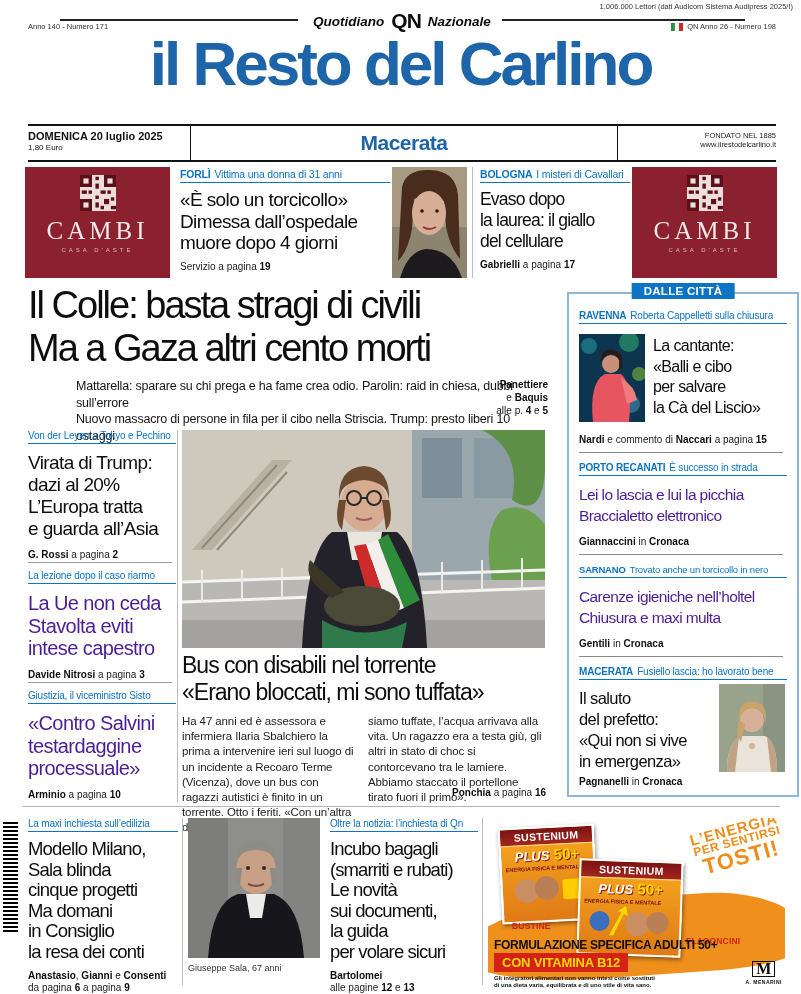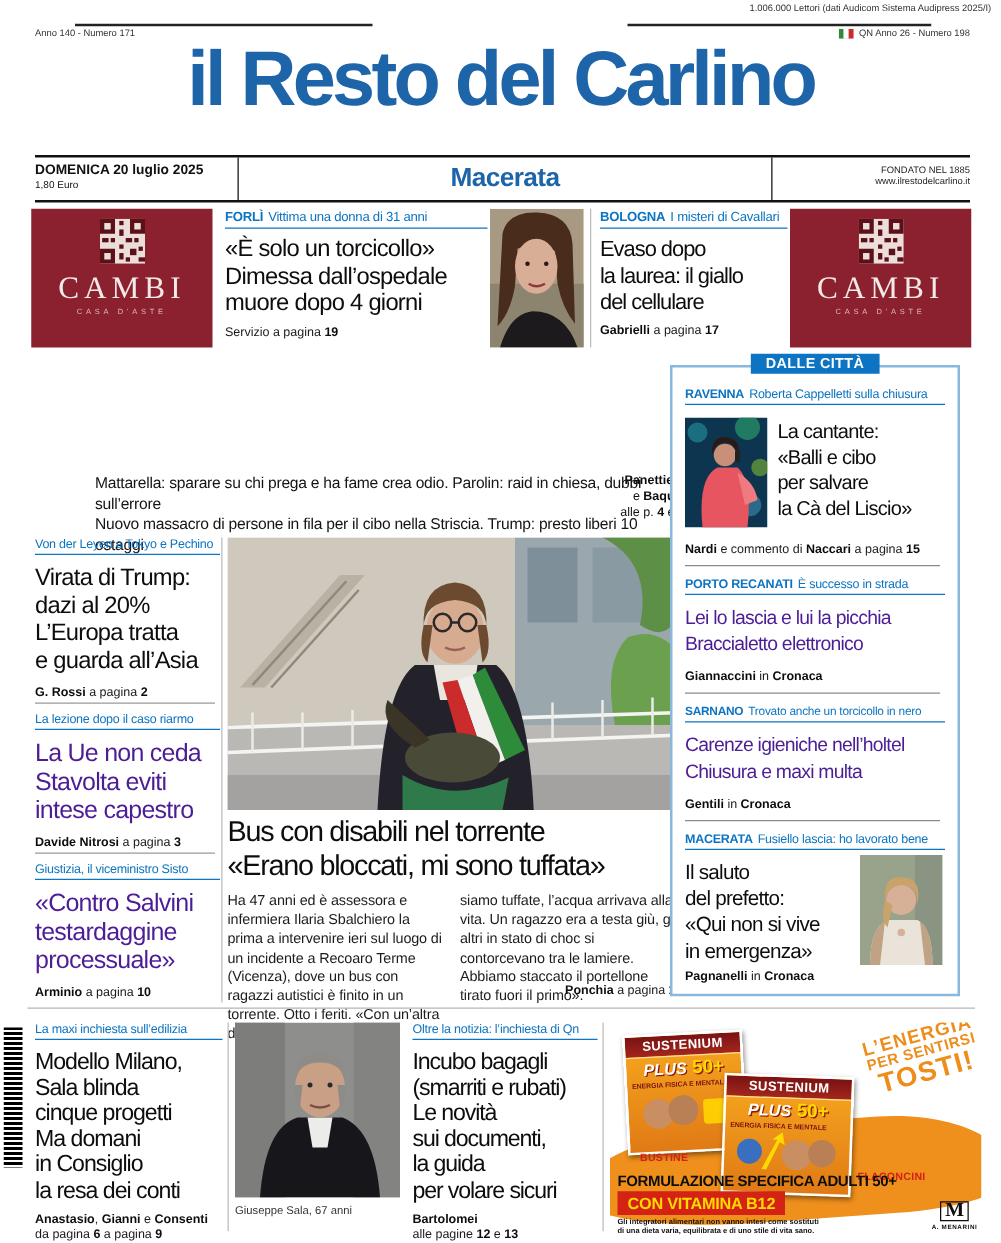--- a/index.html
+++ b/index.html
@@ -33,21 +33,21 @@
   .byl{font-size:10px;color:#1a1a1a;}
   .bb{font-weight:bold;color:#0d0d0d;}
   .vdiv{position:absolute;width:1px;background:#bcbcbc;}
   .hdiv{position:absolute;height:1px;background:#9a9a9a;}
   
   .cambi{position:absolute;width:145px;height:111px;background:#8b212e;text-align:center;}
   .cambi .brand{font-family:"Liberation Serif",serif;font-size:25px;color:#f3e9e6;
                 letter-spacing:4px;margin-top:6px;}
   .cambi .tag{font-size:6px;color:#dcb9bc;letter-spacing:3px;margin-top:2px;}
   
-  .dcbox{position:absolute;left:536px;top:292px;width:228px;height:501px;
+  .dcbox{position:absolute;left:567px;top:292px;width:228px;height:501px;
          border:2px solid #8ab8dc;background:#fff;}
   .dctab{position:absolute;left:50%;top:-11px;transform:translateX(-50%);
          background:#0c74c2;color:#fff;font-weight:bold;font-size:11.5px;
          padding:2px 12px;letter-spacing:0.3px;white-space:nowrap;}
   .inbox-div{position:absolute;left:10px;width:204px;height:1px;background:#8a8a8a;}
   
   .bodytxt{font-size:11.5px;line-height:15.2px;color:#1c1c1c;letter-spacing:-0.1px;}
   
   .barcode{position:absolute;left:3px;top:822px;width:15px;height:112px;
            background:repeating-linear-gradient(180deg,#000 0 2px,#fff 2px 4px);}
@@ -87,20 +87,25 @@
   .photo{display:block;}
 </style>
 </head>
 <body>
 
 <div class="page">
 
   <div class="abs tiny" style="right:8px;top:2px;">1.006.000 Lettori (dati Audicom Sistema Audipress 2025/I)</div>
   <div class="brandline" style="left:60px;width:238px;"></div>
   <div class="brandline" style="left:502px;width:243px;"></div>
+  <div class="abs" style="left:304px;top:9px;width:196px;display:flex;align-items:center;justify-content:center;gap:7px;">
+    <span class="qbrand">Quotidiano</span>
+    <span class="qn">QN</span>
+    <span class="qbrand">Nazionale</span>
+  </div>
   <div class="abs tiny" style="left:28px;top:22px;">Anno 140 - Numero 171</div>
   <div class="abs tiny" style="right:25px;top:22px;display:flex;align-items:center;gap:4px;">
     <svg width="12" height="8">
         <rect x="0" y="0" width="4" height="8" fill="#2e8b3a"></rect>
         <rect x="4" y="0" width="4" height="8" fill="#fff" stroke="#ccc" stroke-width="0.5"></rect>
         <rect x="8" y="0" width="4" height="8" fill="#cc2b2b"></rect>
       </svg>
     <span>QN Anno 26 - Numero 198</span>
   </div>
 
@@ -198,20 +203,22 @@
           <rect x="12" y="18" width="2" height="2"></rect>
           <rect x="18" y="18" width="3" height="2"></rect>
           <rect x="1" y="9" width="3" height="2"></rect>
           <rect x="5" y="9" width="2" height="2"></rect>
       </g>
     </svg>
     <div class="brand">CAMBI</div>
     <div class="tag">CASA D’ASTE</div>
   </div>
 
+  <div class="abs hb pre" style="left:28px;top:284px;width:525px;font-size:38px;line-height:43px;letter-spacing:-2px;">Il Colle: basta stragi di civili
+Ma a Gaza altri cento morti</div>
   <div class="abs pre" style="left:28px;top:378px;width:460px;font-size:12.5px;line-height:16.5px;color:#141414;letter-spacing:-0.2px;margin-left:48px;">Mattarella: sparare su chi prega e ha fame crea odio. Parolin: raid in chiesa, dubbi sull’errore
 Nuovo massacro di persone in fila per il cibo nella Striscia. Trump: presto liberi 10 ostaggi</div>
   <div class="abs" style="left:490px;top:378px;width:58px;text-align:right;font-size:10px;line-height:13px;">
     <div><span class="bb">Panettiere</span></div>
     <div><span>e </span><span class="bb">Baquis</span></div>
     <div><span>alle p. </span><span class="bb">4</span><span> e </span><span class="bb">5</span></div>
   </div>
 
   <div class="abs" style="left:28px;top:430px;width:148px;">
     <div class="kick" style="font-size:10px;">Von der Leyen a Tokyo e Pechino</div>

